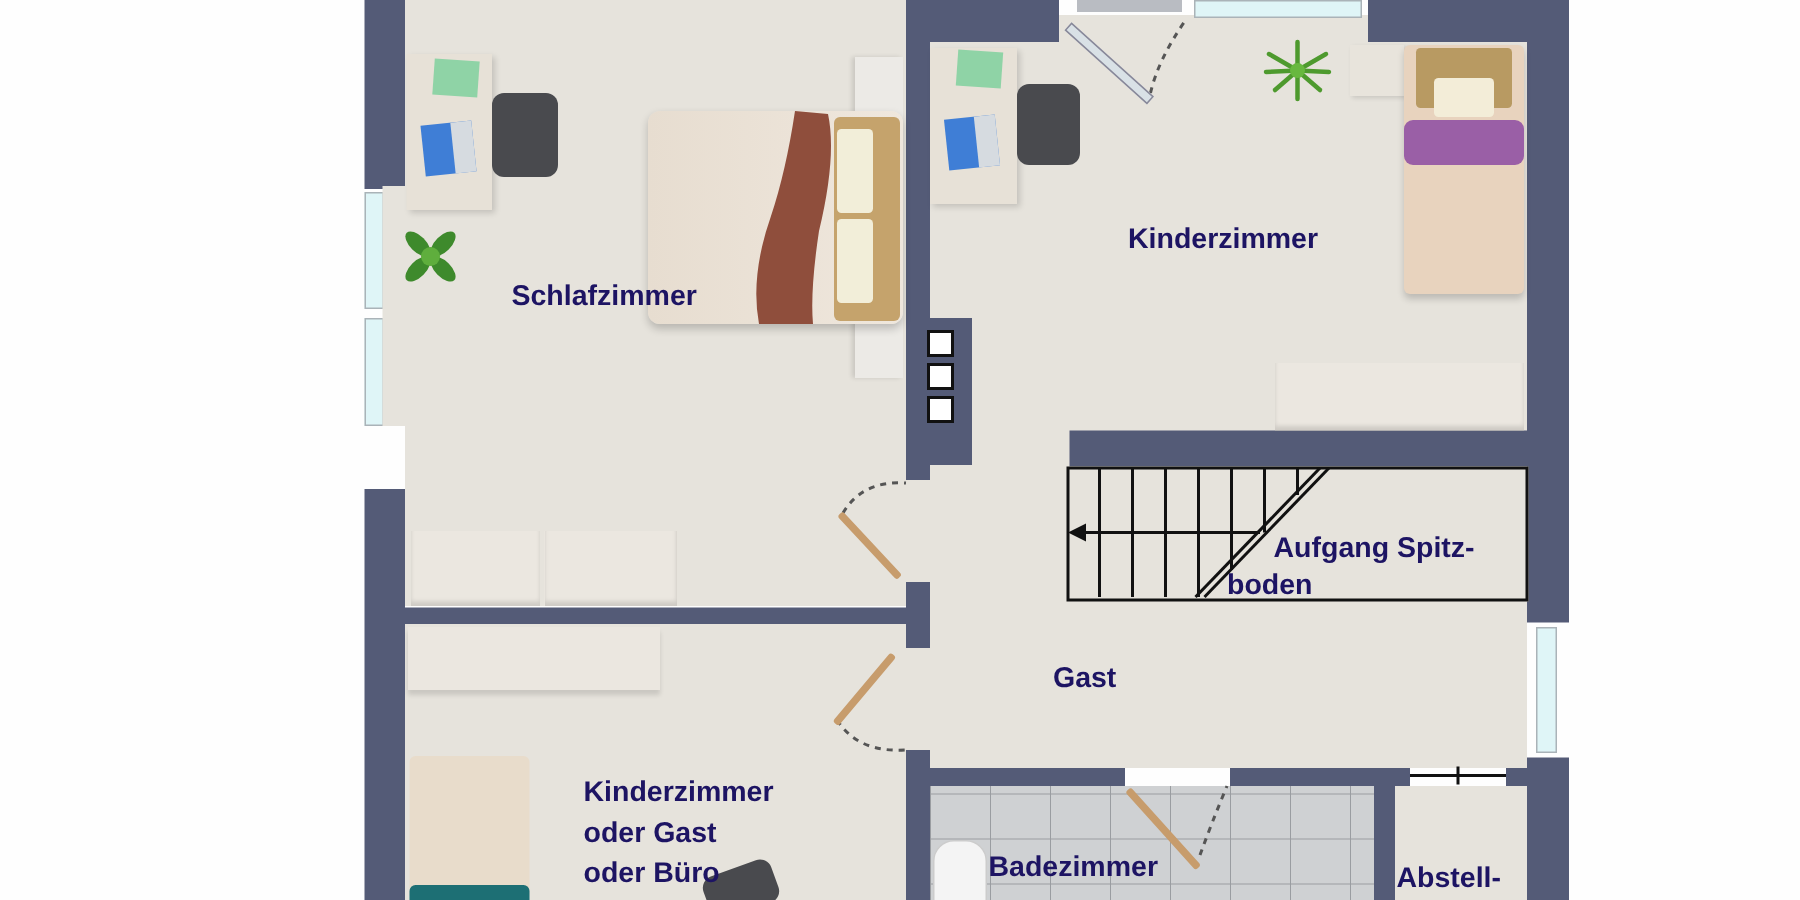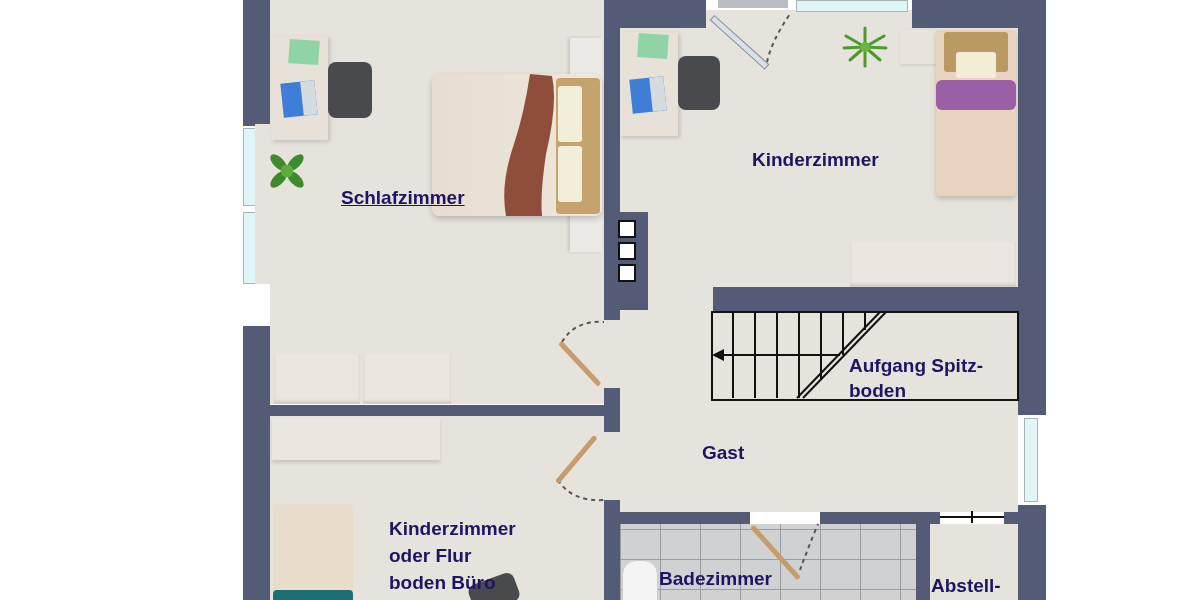--- a/index.html
+++ b/index.html
@@ -148,22 +148,22 @@
     <path d="M767 62 Q772 40 790 14"></path>
     <path d="M800 570 Q808 548 818 524"></path>
   </g>
 </svg>
 
 <div class="door-leaf" style="left:560px; top:340px; width:58px; transform:rotate(47deg);"></div>
 <div class="door-leaf" style="left:557px; top:480px; width:60px; transform:rotate(-50deg);"></div>
 <div class="abs" style="left:712px; top:14px; width:72px; height:5px; background:#d9e1e6; border:1px solid #889; transform-origin:left center; transform:rotate(42deg);"></div>
 <div class="door-leaf" style="left:752px; top:524px; width:70px; transform:rotate(48deg);"></div>
 
-<div class="label" style="left:341px; top:186px;text-decoration:underline;">Schlafzimmer</div>
+<div class="label" style="left:341px; top:186px;">Schlafzimmer</div>
 <div class="label" style="left:752px; top:148px;">Kinderzimmer</div>
 <div class="label" style="left:849px; top:354px;">Aufgang Spitz-</div>
-<div class="label" style="left:849px; top:379px; line-height:24px;">boden</div>
+<div class="label" style="left:818px; top:379px; line-height:24px;">boden</div>
 <div class="label" style="left:702px; top:441px;">Gast</div>
 <div class="label" style="left:389px; top:517px;">Kinderzimmer</div>
-<div class="label" style="left:389px; top:544px;">oder Flur</div>
-<div class="label" style="left:389px; top:571px;">boden Büro</div>
+<div class="label" style="left:389px; top:544px;">oder Gast</div>
+<div class="label" style="left:389px; top:571px;">oder Büro</div>
 <div class="label" style="left:659px; top:567px;">Badezimmer</div>
 <div class="label" style="left:931px; top:574px;">Abstell-</div>
 
 </body></html>

